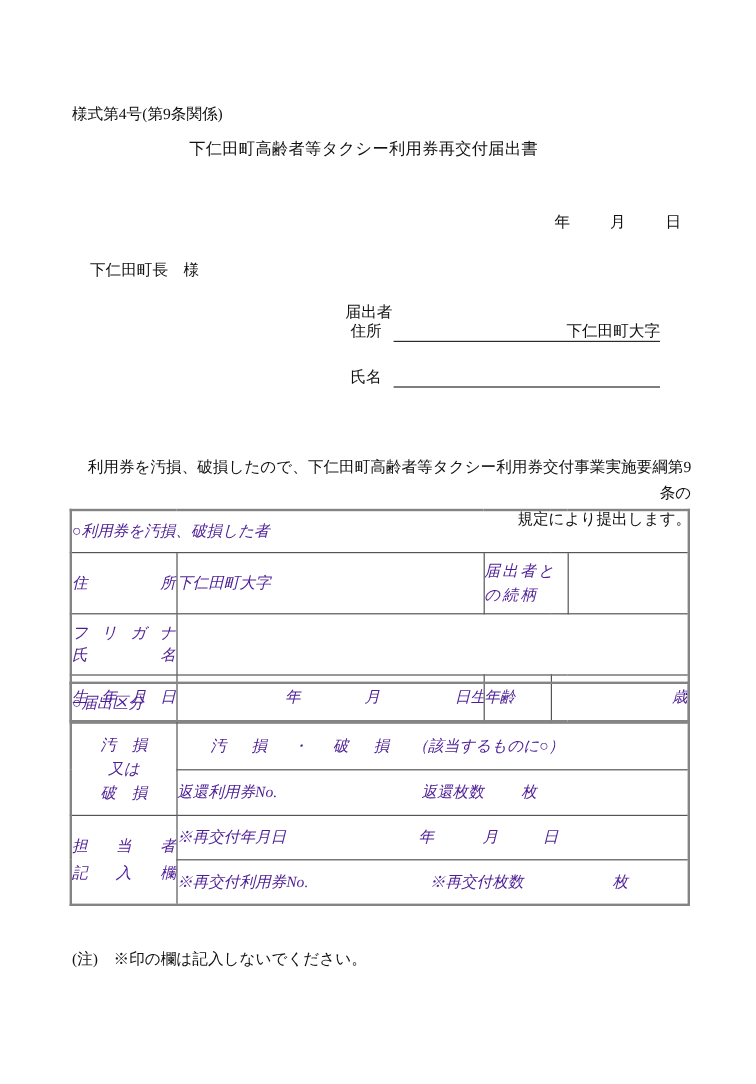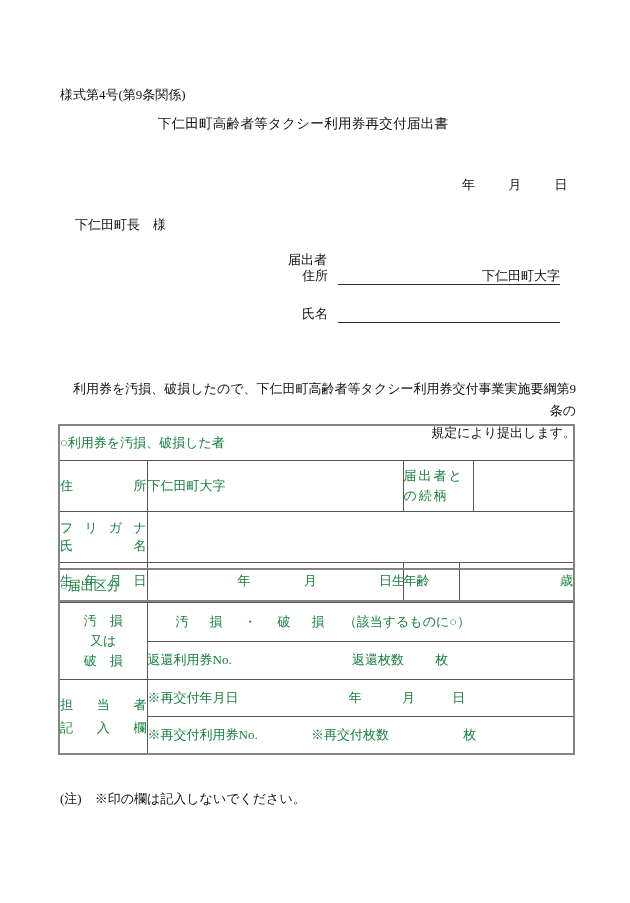--- a/index.html
+++ b/index.html
@@ -13,37 +13,37 @@
     color:#111111;
     overflow:hidden;
   }
   .abs { position:absolute;text-align:right; }
   .form-number { left:60px; top:86px; }
   .title { left:0; right:24px; top:115px; text-align:center; font-size:13.5px; letter-spacing:0.3px; }
   .date-line { left:462px; top:176px; white-space:nowrap; }
   .date-line .dsp { margin-left:30px; }
   .addressee { left:75px; top:216px; }
   .applicant-heading { left:288px; top:251px; }
-  .fieldrow { left:302px; white-space:nowrap;text-decoration:underline; }
+  .fieldrow { left:292px; white-space:nowrap;text-decoration:underline; }
   .flab { display:inline-block; }
   .blank {
     display:inline-block; width:216px; height:17px;
     margin-left:10px; padding-left:6px;
     border-bottom:1px solid #2a2a2a;
     vertical-align:bottom;
   }
   .statement { left:60px; top:378px; width:516px; line-height:22px; }
   .statement .indent { text-indent:13px; }
   .footnote { left:60px; top:790px; }
 
   table.frm {
     position:absolute; left:58px; width:515px;
     border-collapse:collapse; table-layout:fixed;
     border:2px solid #848484;
-    font-size:13px; color:#15803d;
+    font-size:13px; color:#4c1d95;font-style:italic;
   }
   #t1 { top:424px; }
   #t2 { top:568px; }
   table.frm td { border:1px solid #565656; vertical-align:middle; padding:0; overflow:hidden; }
   td.sec { padding-left:9px; }
   td.lbl { padding:0 8px; }
   .just { text-align:justify; text-align-last:justify; }
   td.val { padding-left:8px; white-space:nowrap; }
   td.nopad { padding-left:0; white-space:nowrap; }
   td.rel { padding:3px 5px; letter-spacing:2px; line-height:20px; font-size:13px; }
@@ -163,21 +163,21 @@
       <td class="val">
         <span>※再交付年月日</span>
         <span style="margin-left:107px;">年</span>
         <span style="margin-left:37px;">月</span>
         <span style="margin-left:34px;">日</span>
       </td>
     </tr>
     <tr style="height:38px;">
       <td class="val">
         <span>※再交付利用券No.</span>
-        <span style="margin-left:50px;">※再交付枚数</span>
+        <span style="margin-left:98px;">※再交付枚数</span>
         <span style="margin-left:71px;">枚</span>
       </td>
     </tr>
   </tbody>
     </table>
 
   <div class="abs footnote">(注)　※印の欄は記入しないでください。</div>
 
 </div>
 

